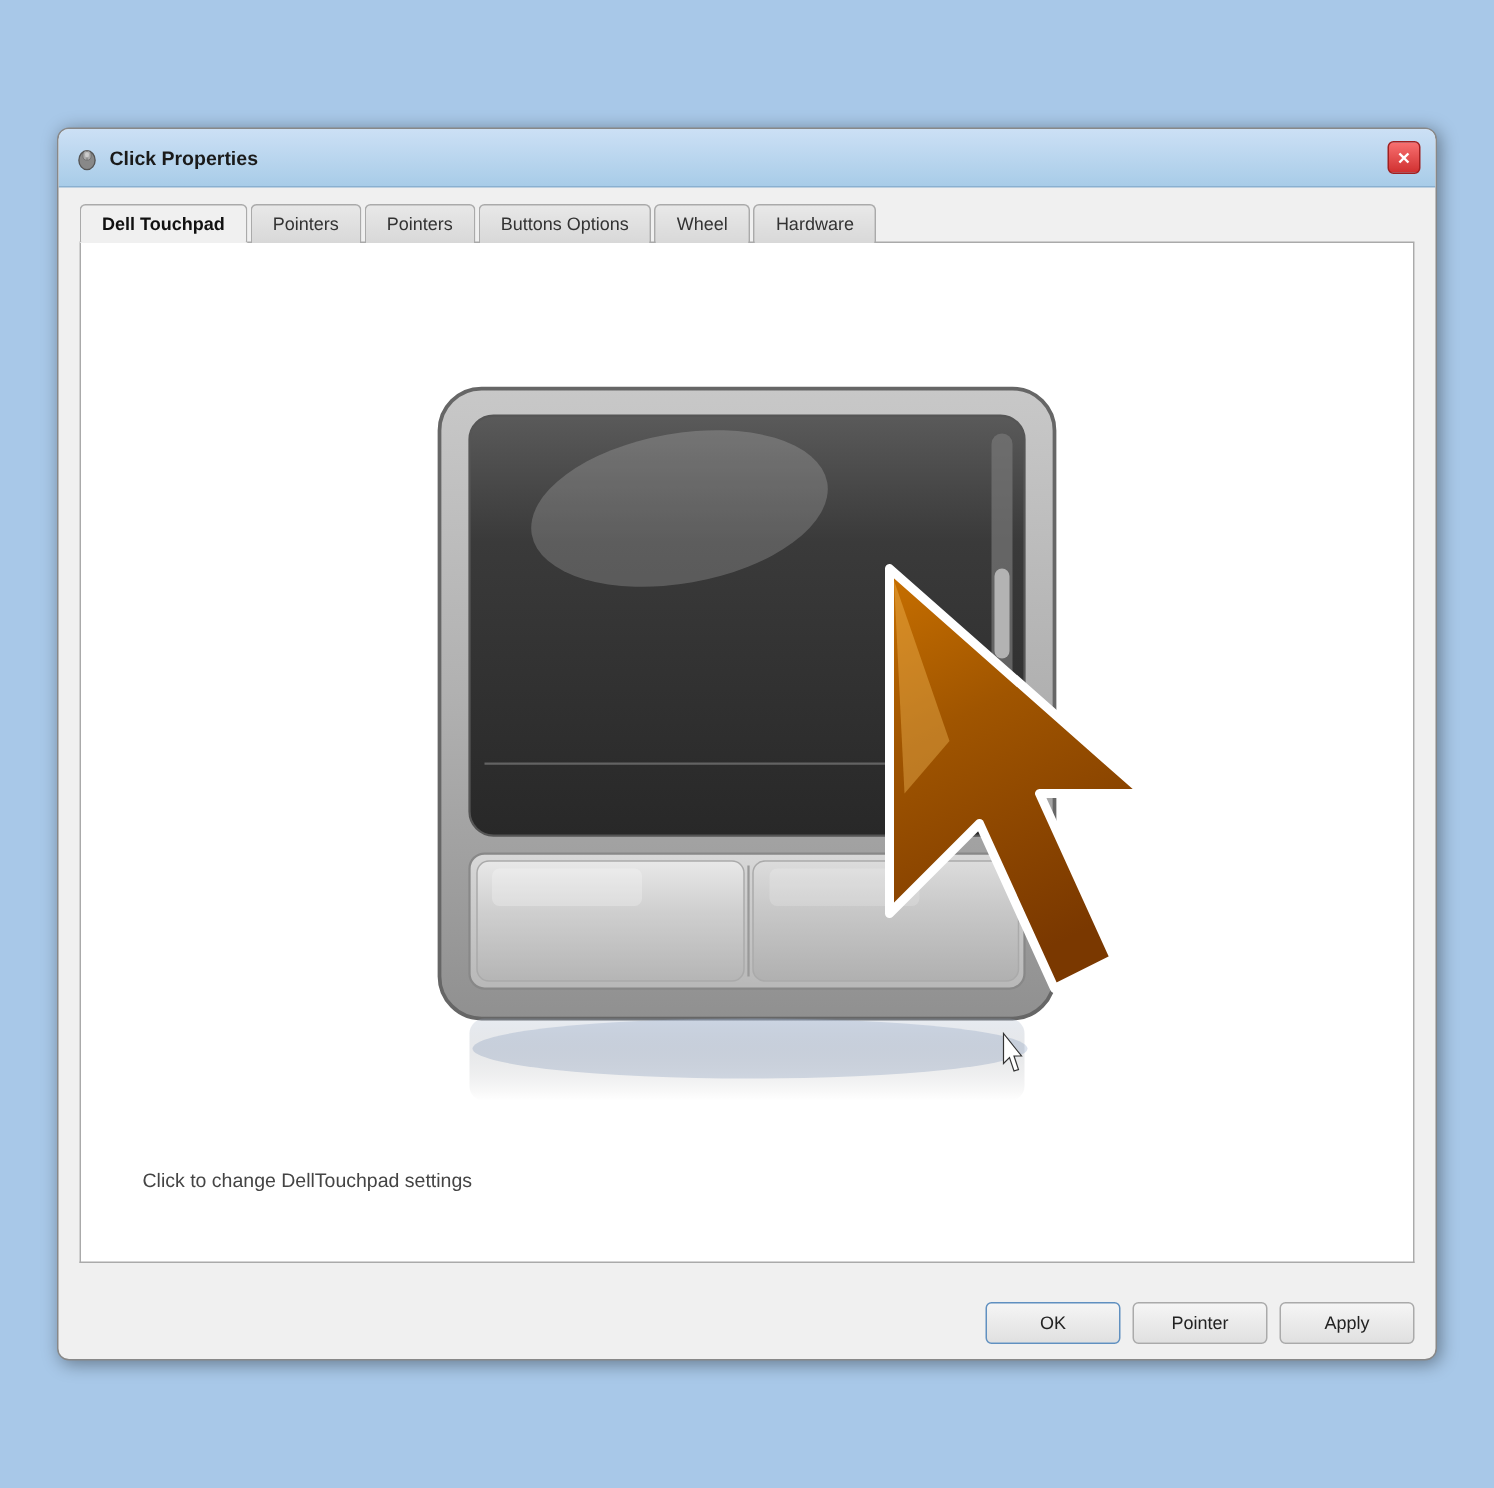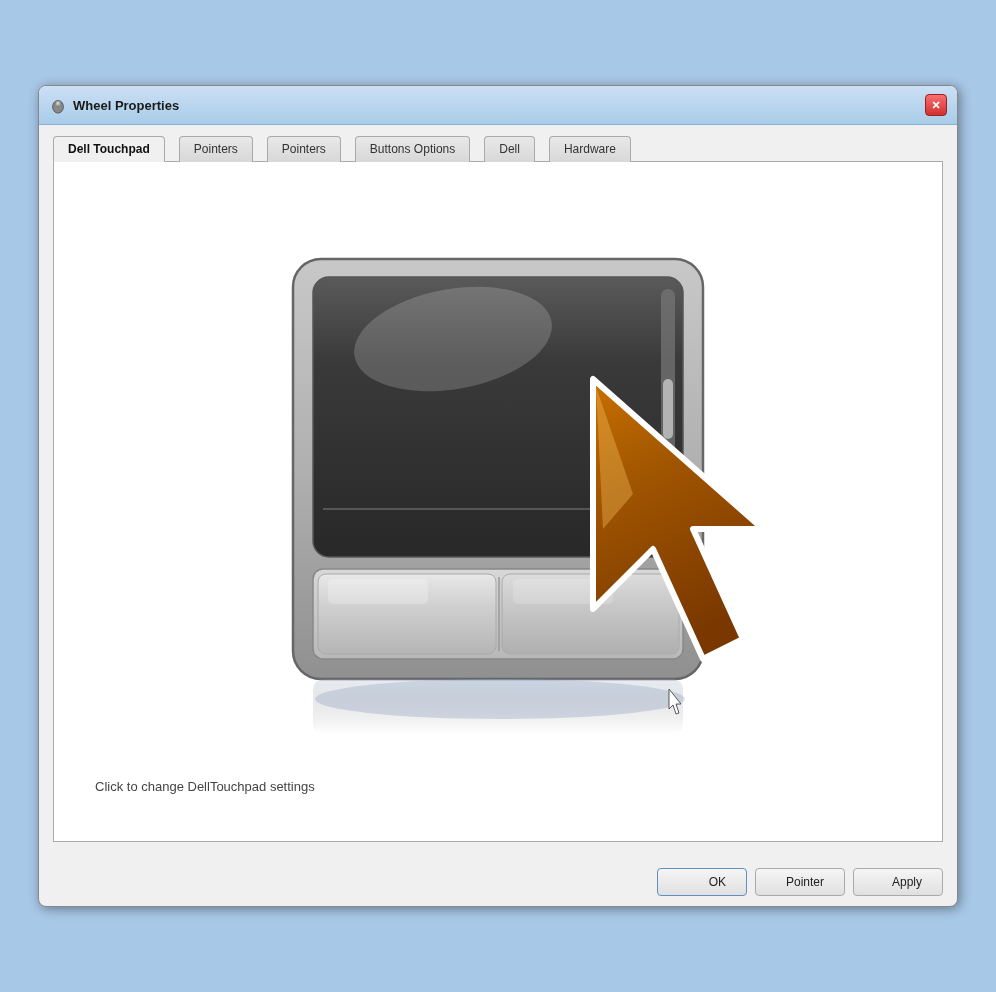--- a/index.html
+++ b/index.html
@@ -64,21 +64,21 @@
       font-size: 11px;
       font-weight: bold;
     }
 
     .dialog-body {
       padding: 10px 14px 14px;
     }
 
     .tabs-row {
       display: flex;
-      gap: 12px;
+      gap: 0;
       border-bottom: 1px solid #aaa;
       margin-bottom: 0;
     }
 
     .tab {
       padding: 5px 14px;
       border: 1px solid #aaa;
       border-bottom: none;
       background: linear-gradient(to bottom, #e8e8e8, #d8d8d8);
       cursor: pointer;
@@ -143,54 +143,53 @@
 
     .dialog-btn {
       min-width: 90px;
       padding: 6px 20px;
       background: linear-gradient(to bottom, #f5f5f5, #e0e0e0);
       border: 1px solid #aaa;
       border-radius: 4px;
       cursor: pointer;
       font-size: 12px;
       color: #222;
-      text-align: right;
     }
 
     .dialog-btn.ok-btn {
       border: 1px solid #6090c0;
     }
   </style>
 </head>
 <body>
 
 <div class="dialog-window">
 
   <div class="title-bar">
     <div class="title-bar-left">
 
       <svg class="title-icon" viewBox="0 0 20 20" xmlns="http://www.w3.org/2000/svg">
         <ellipse cx="10" cy="12" rx="6" ry="7" fill="#888" stroke="#555" stroke-width="1"></ellipse>
         <rect x="7" y="5" width="6" height="7" rx="3" fill="#aaa" stroke="#666" stroke-width="0.5"></rect>
         <line x1="10" y1="5" x2="10" y2="12" stroke="#666" stroke-width="0.5"></line>
         <ellipse cx="10" cy="8" rx="1.5" ry="2" fill="#ccc"></ellipse>
       </svg>
-      <span class="title-text">Wheel Properties</span>
+      <span class="title-text">Click Properties</span>
     </div>
     <div class="close-btn">✕</div>
   </div>
 
   <div class="dialog-body">
 
     <div class="tabs-row">
       <div class="tab active">Dell Touchpad</div>
       <div class="tab">Pointers</div>
       <div class="tab">Pointers</div>
       <div class="tab">Buttons Options</div>
-      <div class="tab">Dell</div>
+      <div class="tab">Wheel</div>
       <div class="tab">Hardware</div>
     </div>
 
     <div class="tab-content">
       <div class="touchpad-image-area">
         <div class="touchpad-svg-container">
           
           <svg viewBox="0 0 570 530" width="570" height="530" xmlns="http://www.w3.org/2000/svg">
 
             <rect x="0" y="0" width="570" height="530" fill="white"></rect>

